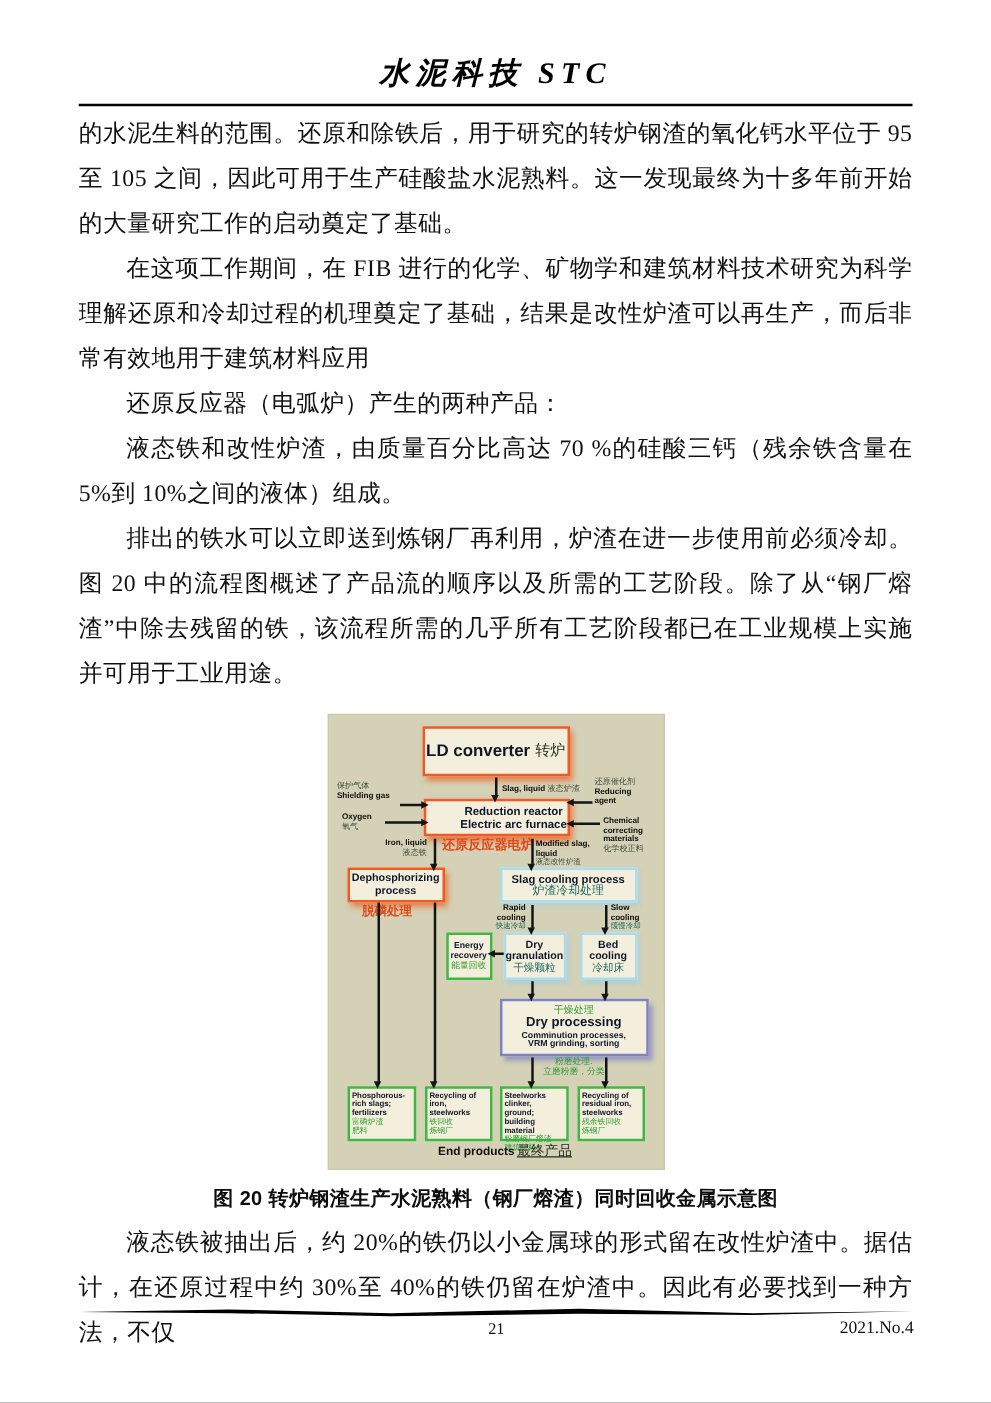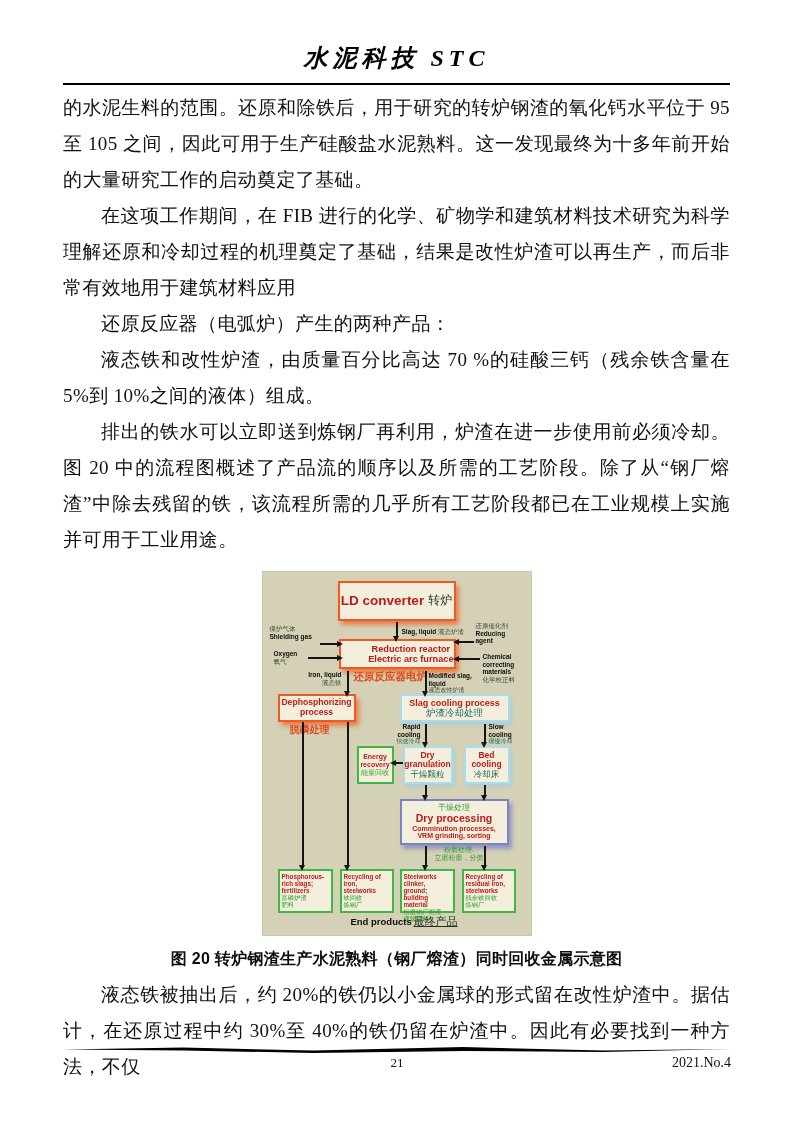--- a/index.html
+++ b/index.html
@@ -11,21 +11,21 @@
   .body-text{margin:5px 63px 0;font-size:19px;line-height:36px;text-align:justify;letter-spacing:.4px;}
   .para{margin:0;}
   .para.indent{text-indent:2em;}
 
   
   .figure-wrap{width:270px;height:365px;margin:13px auto 0;position:relative;background:#d4d1b6;
         font-family:"Liberation Sans","DejaVu Sans",sans-serif;box-shadow:inset 0 0 0 1px #c8c5aa;}
   .bx{position:absolute;background:#f4efdc;border:2px solid;box-sizing:border-box;
         display:flex;flex-direction:column;align-items:center;justify-content:center;
         text-align:center;line-height:1.12;}
-  .bx .en{font-weight:bold;color:#b91c1c;white-space:pre-line;}
+  .bx .en{font-weight:bold;color:#0f172a;white-space:pre-line;}
   .bx .zh{white-space:pre-line;}
   .bx-orange{border-color:#ee5a22;box-shadow:2.5px 3.5px 5px rgba(235,95,35,.8);}
   .bx-blue{border-color:#a9dcec;box-shadow:2px 3px 4px rgba(160,205,225,.65);}
   .bx-green{border-color:#3db843;}
   .bx-purple{border-color:#7e82c6;box-shadow:3px 4px 4px rgba(112,118,190,.65);}
   .bx.products{align-items:flex-start;justify-content:flex-start;text-align:left;padding:2px 2px;}
 
   .av{position:absolute;width:2px;background:#141414;}
   .av:after{content:'';position:absolute;bottom:-5px;left:-2.5px;
         border-left:3.5px solid transparent;border-right:3.5px solid transparent;border-top:6px solid #141414;}
@@ -108,21 +108,21 @@
 granulation</span>
       <span class="zh teal" style="font-size:8.5px;">干燥颗粒</span>
     </div>
 
     <div class="bx bx-blue" style="left:202px;top:175px;width:46px;height:38px;">
       <span class="en" style="font-size:8.5px;">Bed
 cooling</span>
       <span class="zh teal" style="font-size:8.5px;">冷却床</span>
     </div>
 
-    <div class="bx bx-purple" style="left:138px;top:228px;width:109px;height:46px;">
+    <div class="bx bx-purple" style="left:138px;top:228px;width:119px;height:46px;">
       <span class="zh green" style="font-size:8px;">干燥处理</span>
       <span class="en" style="font-size:10.5px;">Dry processing</span>
       <span class="en" style="font-size:7px;">Comminution processes,
 VRM grinding, sorting</span>
     </div>
     <div class="lb" style="left:138px;top:275px;width:119px;text-align:center;">
       <span class="zh green" style="font-size:7px;">粉磨处理.
 立磨粉磨，分类</span>
     </div>
 

